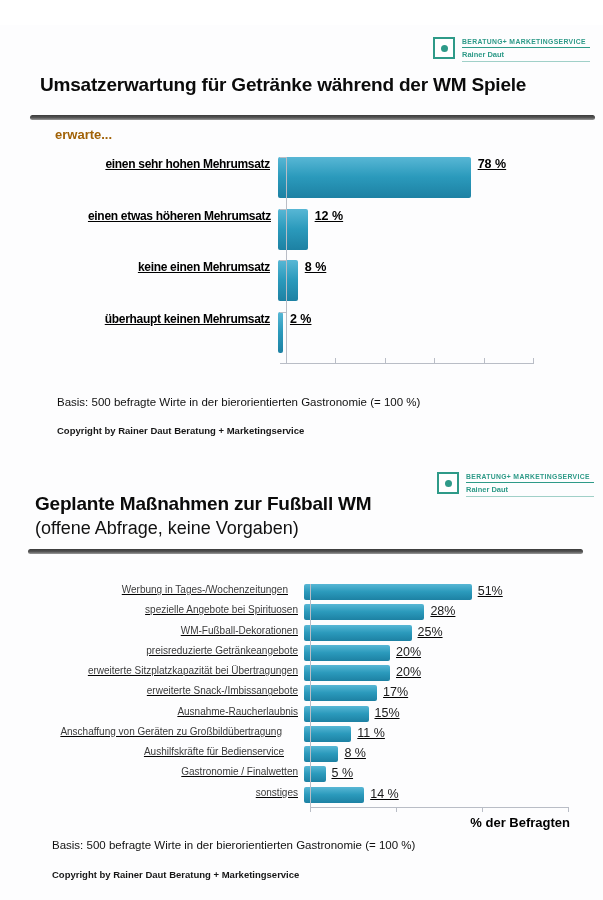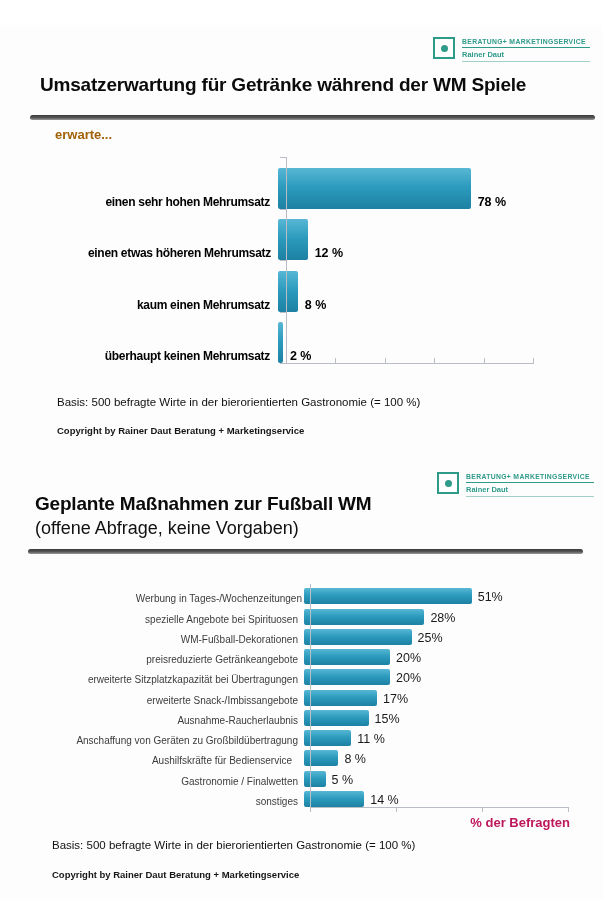--- a/index.html
+++ b/index.html
@@ -15,27 +15,27 @@
   .logo-top { display:block; font-size:6.8px; letter-spacing:0.35px; font-weight:700; padding-bottom:2px; border-bottom:1px solid #2e9a88; white-space:nowrap; }
   .logo-bottom { display:block; font-size:7.5px; font-weight:700; padding:1.5px 0 2px 0; border-bottom:1px solid rgba(46,154,136,0.45); }
 
   
   .slide-title { position:absolute; font-weight:700; font-size:19px; letter-spacing:-0.2px; color:#0b0b0b; white-space:nowrap; }
   .slide-subtitle { position:absolute; font-weight:400; font-size:18px; color:#111; white-space:nowrap; }
   .rule { position:absolute; height:5px; border-radius:3px; background:linear-gradient(180deg,#3a3a3a 0%,#575757 55%,#9b9b9b 100%); }
   .prompt { position:absolute; font-weight:700; font-size:13px; color:#a16207; }
   .basis { position:absolute; font-size:11.5px; color:#111; white-space:nowrap; }
   .copyright { position:absolute; font-size:9.5px; font-weight:700; color:#161616; white-space:nowrap;text-align:center; }
-  .xlabel { position:absolute; font-weight:700; font-size:13px; color:#be185d; text-align:right; }
+  .xlabel { position:absolute; font-weight:700; font-size:13px; color:#000000; text-align:right; }
 
   
   .chart { position:absolute; }
   .chart1 { left:40px; top:132px; width:550px; height:230px; }
   .chart2 { left:40px; top:559px; width:560px; height:245px; }
-  .bar-row { display:flex; align-items:flex-end; }
+  .bar-row { display:flex; align-items:flex-start;text-decoration:underline; }
   .bar-label { text-align:right; white-space:nowrap; }
   .c1-label { font-weight:700; font-size:12px; letter-spacing:-0.3px; color:#000; }
   .c2-label { font-weight:400; font-size:10px; color:#3c3c3c; }
   .bar { background:linear-gradient(180deg,#58b7d5 0%,#2b9abc 48%,#1d81a3 100%); border-radius:2px; flex:none; }
   .bar-value { white-space:nowrap; }
   .c1-value { font-weight:700; font-size:12.5px; color:#000; margin-left:7px; }
   .c2-value { font-weight:400; font-size:12.5px; color:#1a1a1a; margin-left:6px; }
   .axis-line { position:absolute; background:#b9bdc6; }
   .tick { position:absolute; background:#b9bdc6; }
 </style>
@@ -64,21 +64,21 @@
           <span class="bar-label c1-label" style="width: 238px; padding-right: 8px;">einen sehr hohen Mehrumsatz</span>
           <span class="bar" style="width: 192.66px; height: 41px;"></span>
           <span class="bar-value c1-value">78 %</span>
         </div>
         <div class="bar-row" style="height: 51.5px;">
           <span class="bar-label c1-label" style="width: 238px; padding-right: 7px;">einen etwas höheren Mehrumsatz</span>
           <span class="bar" style="width: 29.64px; height: 41px;"></span>
           <span class="bar-value c1-value">12 %</span>
         </div>
         <div class="bar-row" style="height: 51.5px;">
-          <span class="bar-label c1-label" style="width: 238px; padding-right: 8px;">kaum einen Mehrumsatz</span>
+          <span class="bar-label c1-label" style="width: 238px; padding-right: 8px;">keine einen Mehrumsatz</span>
           <span class="bar" style="width: 19.76px; height: 41px;"></span>
           <span class="bar-value c1-value">8 %</span>
         </div>
         <div class="bar-row" style="height: 51.5px;">
           <span class="bar-label c1-label" style="width: 238px; padding-right: 8px;">überhaupt keinen Mehrumsatz</span>
           <span class="bar" style="width: 4.94px; height: 41px;"></span>
           <span class="bar-value c1-value">2 %</span>
         </div>
       </div>
   <div class="axis-line" style="left: 246px; top: 0px; width: 1px; height: 207px;"></div>
@@ -109,21 +109,21 @@
     </span>
   </div>
 
   <h1 class="slide-title" style="left:35px; top:468px;">Geplante Maßnahmen zur Fußball WM</h1>
   <div class="slide-subtitle" style="left:35px; top:493px;">(offene Abfrage, keine Vorgaben)</div>
   <div class="rule" style="left:28px; top:524px; width:555px;"></div>
 
   <div class="chart chart2" id="chart2">
     <div>
         <div class="bar-row" style="height: 20.25px;">
-          <span class="bar-label c2-label" style="width: 264px; padding-right: 2px;">Werbung in Tages-/Wochenzeitungen</span>
+          <span class="bar-label c2-label" style="width: 264px; padding-right: 16px;">Werbung in Tages-/Wochenzeitungen</span>
           <span class="bar" style="width: 167.7px; height: 16px;"></span>
           <span class="bar-value c2-value">51%</span>
         </div>
         <div class="bar-row" style="height: 20.25px;">
           <span class="bar-label c2-label" style="width: 264px; padding-right: 6px;">spezielle Angebote bei Spirituosen</span>
           <span class="bar" style="width: 120.4px; height: 16px;"></span>
           <span class="bar-value c2-value">28%</span>
         </div>
         <div class="bar-row" style="height: 20.25px;">
           <span class="bar-label c2-label" style="width: 264px; padding-right: 6px;">WM-Fußball-Dekorationen</span>
@@ -144,26 +144,26 @@
           <span class="bar-label c2-label" style="width: 264px; padding-right: 6px;">erweiterte Snack-/Imbissangebote</span>
           <span class="bar" style="width: 73.1px; height: 16px;"></span>
           <span class="bar-value c2-value">17%</span>
         </div>
         <div class="bar-row" style="height: 20.25px;">
           <span class="bar-label c2-label" style="width: 264px; padding-right: 6px;">Ausnahme-Raucherlaubnis</span>
           <span class="bar" style="width: 64.5px; height: 16px;"></span>
           <span class="bar-value c2-value">15%</span>
         </div>
         <div class="bar-row" style="height: 20.25px;">
-          <span class="bar-label c2-label" style="width: 264px; padding-right: 6px;">Anschaffung von Geräten zu Großbildübertragung</span>
+          <span class="bar-label c2-label" style="width: 264px; padding-right: 22px;">Anschaffung von Geräten zu Großbildübertragung</span>
           <span class="bar" style="width: 47.3px; height: 16px;"></span>
           <span class="bar-value c2-value">11 %</span>
         </div>
         <div class="bar-row" style="height: 20.25px;">
-          <span class="bar-label c2-label" style="width: 264px; padding-right: 12px;">Aushilfskräfte für Bedienservice</span>
+          <span class="bar-label c2-label" style="width: 264px; padding-right: 20px;">Aushilfskräfte für Bedienservice</span>
           <span class="bar" style="width: 34.4px; height: 16px;"></span>
           <span class="bar-value c2-value">8 %</span>
         </div>
         <div class="bar-row" style="height: 20.25px;">
           <span class="bar-label c2-label" style="width: 264px; padding-right: 6px;">Gastronomie / Finalwetten</span>
           <span class="bar" style="width: 21.5px; height: 16px;"></span>
           <span class="bar-value c2-value">5 %</span>
         </div>
         <div class="bar-row" style="height: 20.25px;">
           <span class="bar-label c2-label" style="width: 264px; padding-right: 6px;">sonstiges</span>

